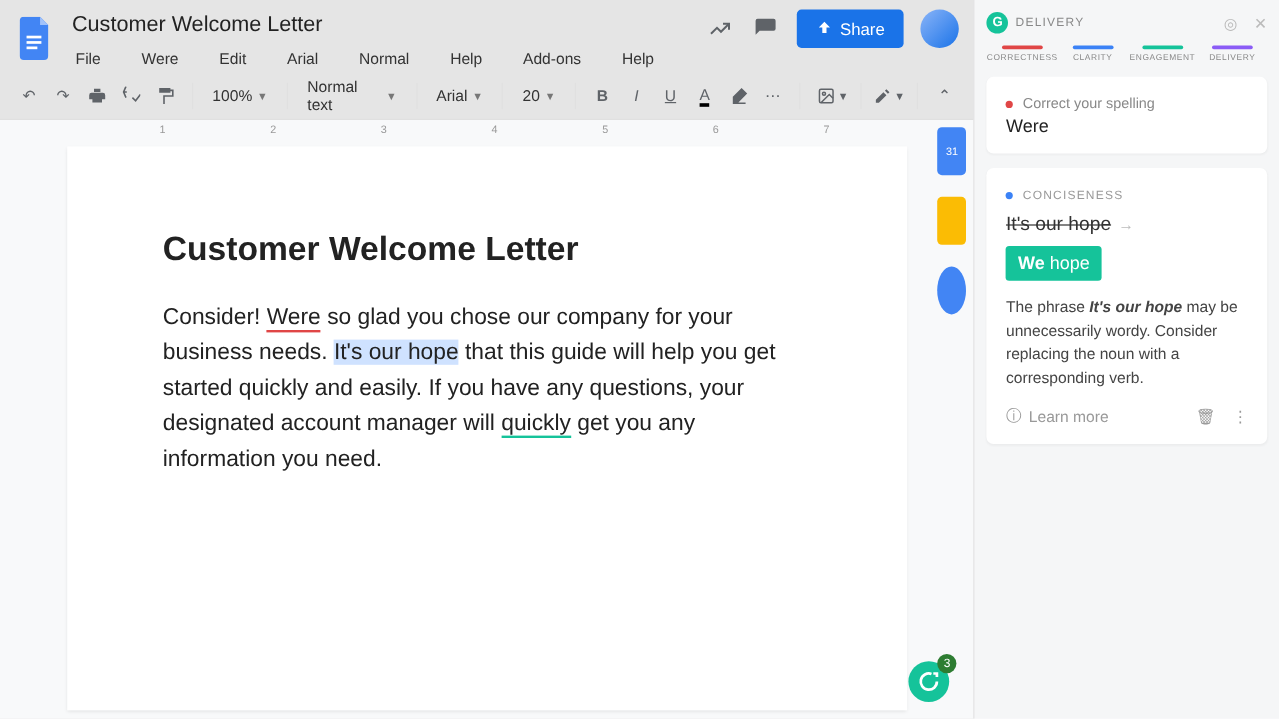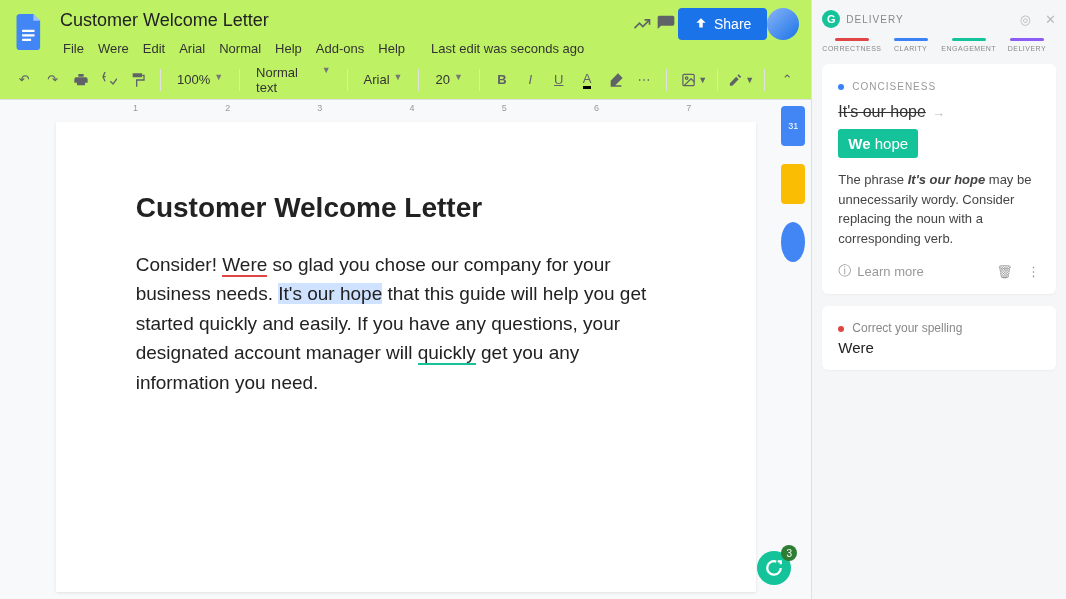--- a/index.html
+++ b/index.html
@@ -1,32 +1,32 @@
 <!DOCTYPE html>
 <html><head>
 <meta charset="utf-8">
 <style>
 * { box-sizing: border-box; margin: 0; padding: 0; }
 body { font-family: Arial, sans-serif; font-size: 13px; color: #333; background: #f8f9fa; width: 1066px; height: 599px; overflow: hidden; display: flex; }
-.docs-app { flex: 1; display: flex; flex-direction: column; background: #bef264; }
+.docs-app { flex: 1; display: flex; flex-direction: column; background: #e5e5e5; }
 .header { display: flex; align-items: flex-start; padding: 8px 12px 0; }
 .docs-logo { width: 36px; height: 48px; display: flex; align-items: center; justify-content: center; margin-right: 8px; }
 .docs-logo svg { width: 28px; height: 36px; }
 .title-area { flex: 1; }
 .doc-title { font-size: 18px; color: #222; padding: 2px 4px; }
-.menus { display: flex; gap: 0; margin-top: 4px; align-items: center; }
+.menus { display: flex; gap: 20px; margin-top: 4px; align-items: center; }
 .menus span { padding: 4px 7px; color: #333; font-size: 13px; cursor: pointer; }
 .last-edit { color: #888; font-size: 12px; margin-left: 12px; }
-.header-right { display: flex; align-items: center; }
+.header-right { display: flex; align-items: center; gap: 14px; }
 .icon-btn { width: 24px; height: 24px; display: flex; align-items: center; justify-content: center; color: #5f6368; cursor: pointer; }
 .share-btn { background: #1a73e8; color: #fff; border-radius: 4px; padding: 8px 16px; display: flex; align-items: center; gap: 6px; font-weight: 500; font-size: 14px; cursor: pointer; }
 .avatar { width: 32px; height: 32px; border-radius: 50%; background: linear-gradient(135deg,#8ab4f8,#1a73e8); }
 .toolbar { display: flex; align-items: center; padding: 4px 12px; border-bottom: 1px solid #e0e0e0; gap: 4px; height: 40px; }
 .tool { width: 26px; height: 28px; display: flex; align-items: center; justify-content: center; color: #5f6368; cursor: pointer; }
-.dropdown { display: flex; gap: 4px; padding: 4px 6px; color: #333; font-size: 13px; cursor: pointer; }
+.dropdown { display: flex; align-items: center; gap: 4px; padding: 4px 6px; color: #333; font-size: 13px; cursor: pointer; }
 .dropdown .arrow { font-size: 9px; color: #777; }
 .sep { width: 1px; height: 22px; background: #e0e0e0; margin: 0 6px; }
 .canvas-wrap { flex: 1; background: #f8f9fa; position: relative; overflow: hidden; }
 .ruler { height: 16px; background: #f8f9fa; position: relative; font-size: 9px; color: #999; }
 .ruler-inner { position: absolute; left: 62px; right: 40px; top: 0; height: 100%; display: flex; align-items: center; }
 .tick { position: absolute; top: 3px; }
 .page { background: #fff; margin: 6px auto 0; width: 700px; min-height: 470px; box-shadow: 0 1px 3px rgba(0,0,0,0.1); padding: 70px 80px; position: relative; }
 .page h1 { font-size: 28px; font-weight: 700; color: #222; margin-bottom: 26px; }
 .page p { font-size: 19px; line-height: 1.55; color: #222; }
 .err-red { border-bottom: 2px solid #e04646; }
@@ -79,21 +79,20 @@
       <div class="doc-title">Customer Welcome Letter</div>
       <div class="menus">
         <span>File</span>
         <span>Were</span>
         <span>Edit</span>
         <span>Arial</span>
         <span>Normal</span>
         <span>Help</span>
         <span>Add-ons</span>
         <span>Help</span>
-        <span class="last-edit">Last edit was seconds ago</span>
       </div>
     </div>
     <div class="header-right">
       <div class="icon-btn">
           <svg width="20" height="20" viewBox="0 0 24 24" fill="none" stroke="currentColor" stroke-width="2">
             <polyline points="3 17 9 11 13 15 21 7"></polyline>
             <polyline points="15 7 21 7 21 13"></polyline>
           </svg>
         </div>
       <div class="icon-btn">
@@ -239,35 +238,35 @@
     <div class="gp-tab">
         <div class="bar" style="background:#15c39a"></div>
         <div class="lbl">ENGAGEMENT</div>
       </div>
     <div class="gp-tab">
         <div class="bar" style="background:#8b5cf6"></div>
         <div class="lbl">DELIVERY</div>
       </div>
   </div>
 
+  <div class="card">
+    <div><span class="dot" style="background:#e04646"></span><span class="hint">Correct your spelling</span></div>
+    <div class="word">Were</div>
+  </div>
+
   <div class="card card-large">
     <div><span class="dot" style="background:#3b82f6"></span><span class="cat">CONCISENESS</span></div>
     <div><span class="strike">It's our hope</span><span class="strike-arrow">→</span></div>
     <div class="suggest"><b>We</b><span> hope</span></div>
     <div class="explain"><span>The phrase </span><b><i>It's our hope</i></b><span> may be unnecessarily wordy. Consider replacing the noun with a corresponding verb.</span></div>
     <div class="card-foot">
       <div class="learn">
           <span>ⓘ</span>
           <span>Learn more</span>
         </div>
       <div class="actions">
         <span>🗑</span>
         <span>⋮</span>
       </div>
     </div>
   </div>
 
-  <div class="card">
-    <div><span class="dot" style="background:#e04646"></span><span class="hint">Correct your spelling</span></div>
-    <div class="word">Were</div>
-  </div>
-
 </div>
 
 </body></html>

